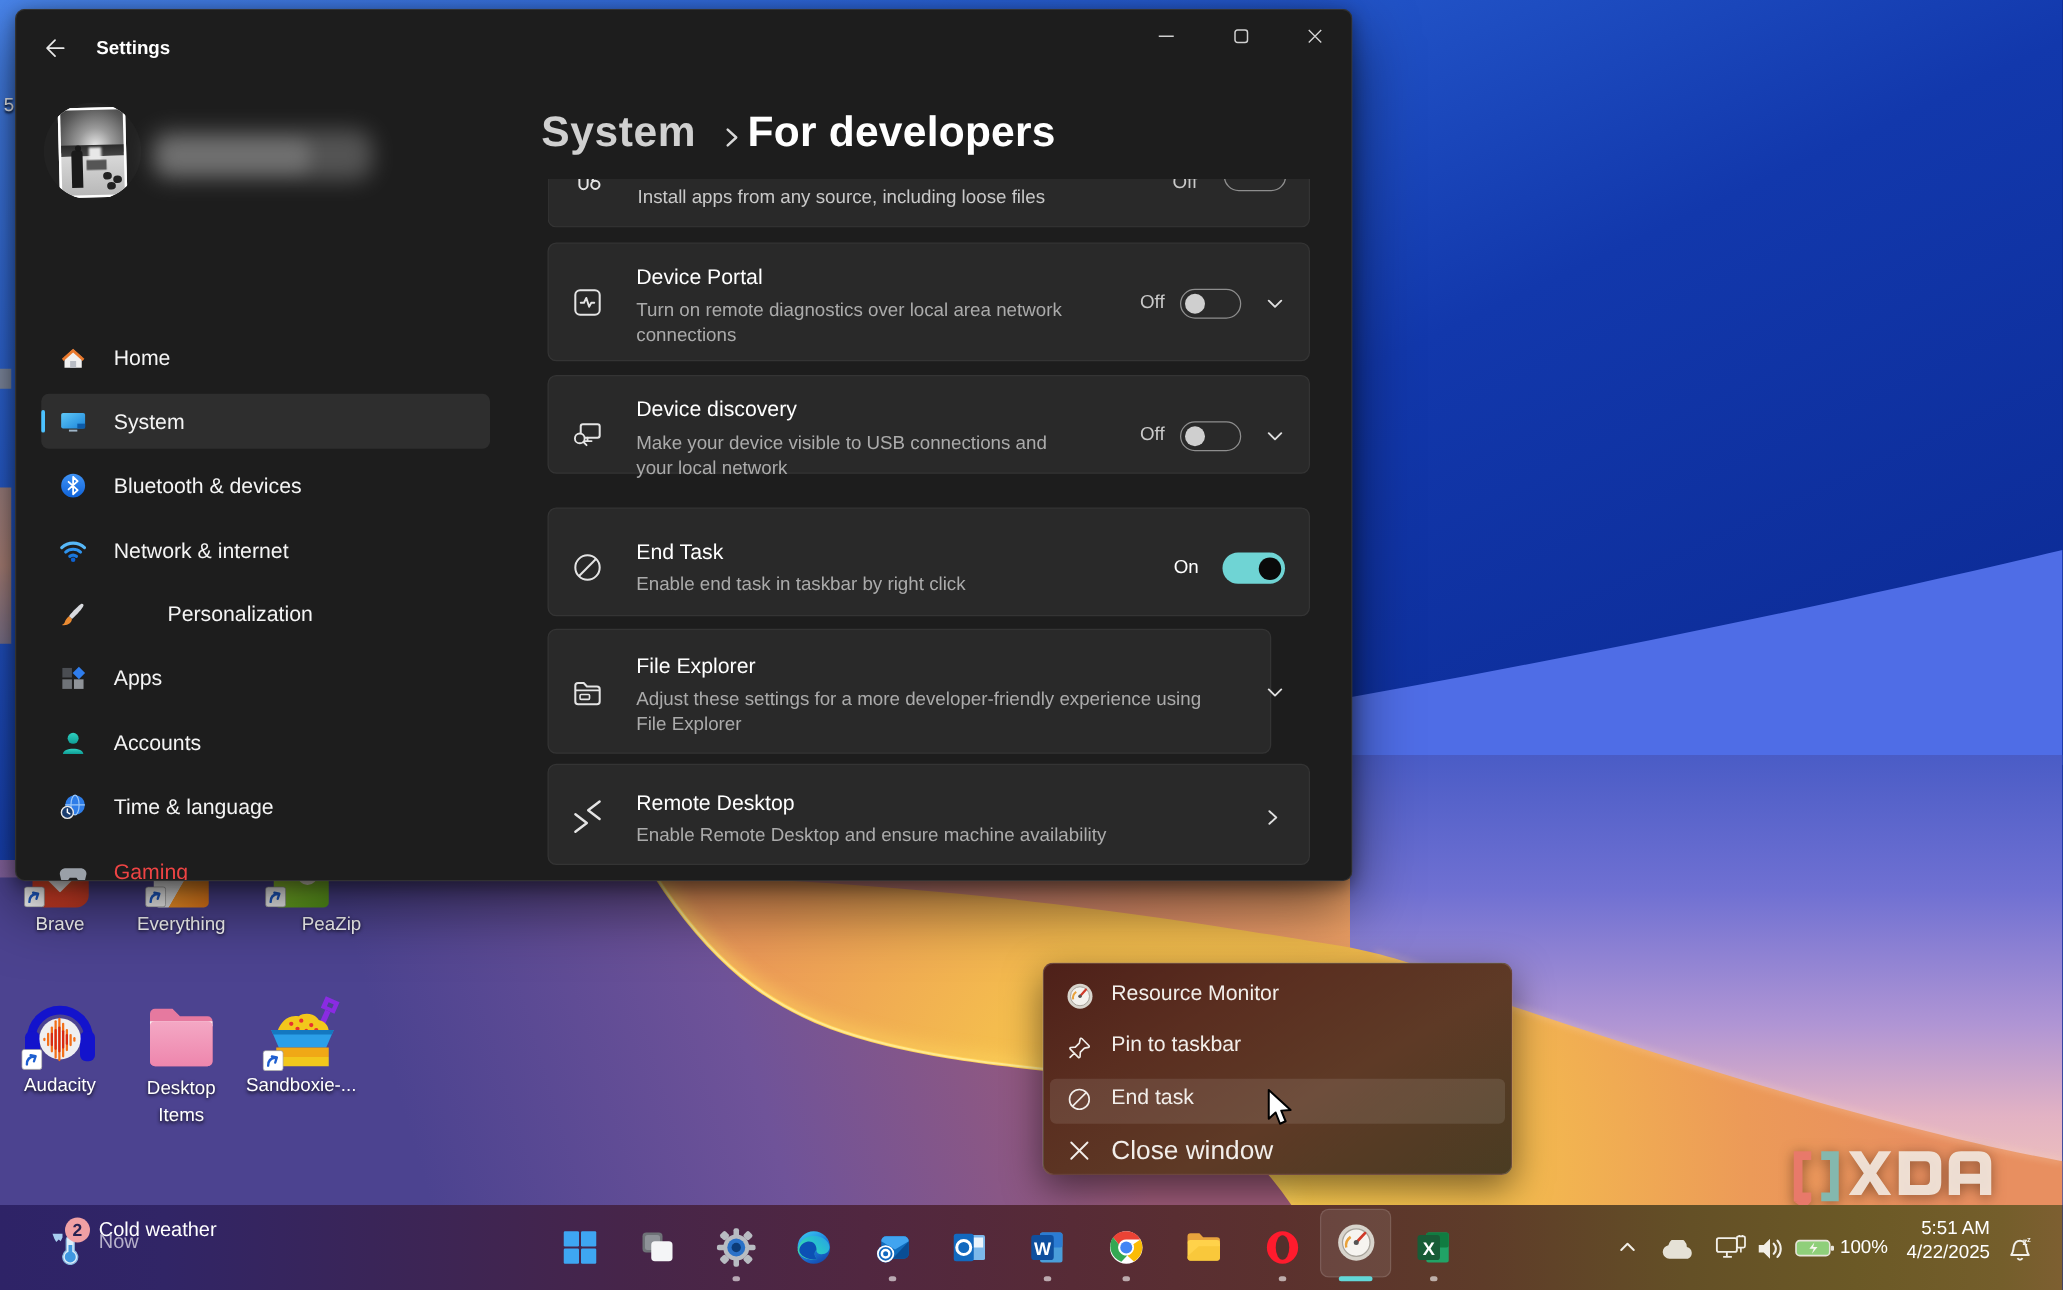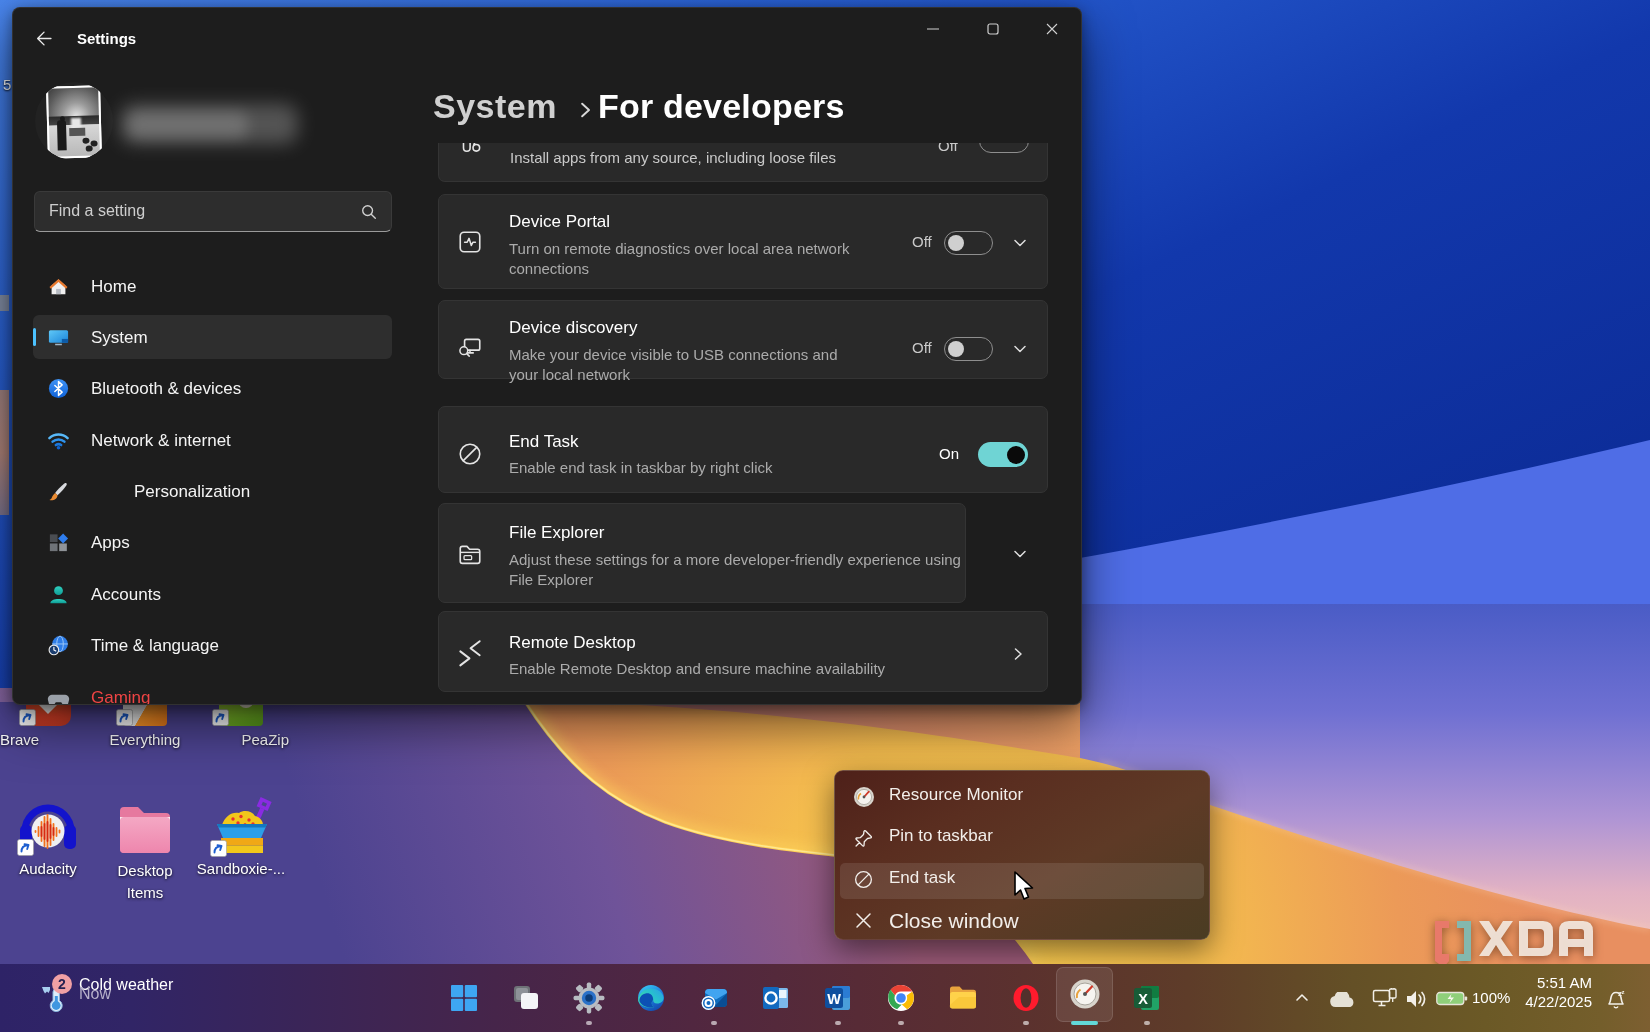--- a/index.html
+++ b/index.html
@@ -93,21 +93,21 @@
       <path d="M4.5 12.5 C4.5 9 6.5 6.5 10.5 6.2 M7.5 5.2 L11.5 6 L10.2 10" stroke="#1e5fd0" stroke-width="1.9" fill="none" stroke-linecap="round" stroke-linejoin="round"></path>
     </svg>
   <svg class="abs" style="left:116px;top:709px;" width="17" height="17" viewBox="0 0 17 17">
       <rect x="0.5" y="0.5" width="16" height="16" rx="2" fill="#fff" stroke="#9a9a9a" stroke-width="0.6"></rect>
       <path d="M4.5 12.5 C4.5 9 6.5 6.5 10.5 6.2 M7.5 5.2 L11.5 6 L10.2 10" stroke="#1e5fd0" stroke-width="1.9" fill="none" stroke-linecap="round" stroke-linejoin="round"></path>
     </svg>
   <svg class="abs" style="left:212px;top:709px;" width="17" height="17" viewBox="0 0 17 17">
       <rect x="0.5" y="0.5" width="16" height="16" rx="2" fill="#fff" stroke="#9a9a9a" stroke-width="0.6"></rect>
       <path d="M4.5 12.5 C4.5 9 6.5 6.5 10.5 6.2 M7.5 5.2 L11.5 6 L10.2 10" stroke="#1e5fd0" stroke-width="1.9" fill="none" stroke-linecap="round" stroke-linejoin="round"></path>
     </svg>
-  <div class="abs" style="left:0px;top:731px;width:96px;font-size:15px;color:#fff;text-shadow:0 1px 3px rgba(0,0,0,0.9);">Brave</div>
+  <div class="abs" style="left:0px;top:731px;width:96px;text-align:center;font-size:15px;color:#fff;text-shadow:0 1px 3px rgba(0,0,0,0.9);">Brave</div>
   <div class="abs" style="left:97px;top:731px;width:96px;text-align:center;font-size:15px;color:#fff;text-shadow:0 1px 3px rgba(0,0,0,0.9);">Everything</div>
   <div class="abs" style="left:193px;top:731px;width:96px;text-align:right;font-size:15px;color:#fff;text-shadow:0 1px 3px rgba(0,0,0,0.9);">PeaZip</div>
 
   <svg class="abs" style="left:18px;top:795px;" width="60" height="60" viewBox="0 0 60 60">
     <path d="M7 36 a23 23 0 0 1 46 0" stroke="#1313cc" stroke-width="7" fill="none"></path>
     <rect x="2" y="30" width="12" height="24" rx="5" fill="#1313cc"></rect>
     <rect x="46" y="30" width="12" height="24" rx="5" fill="#1313cc"></rect>
     <circle cx="30" cy="36" r="16.5" fill="#efeff1"></circle>
     <g stroke="#f2701a" stroke-width="1.8" stroke-linecap="round">
         <path d="M17.5 36 v1"></path>
@@ -198,27 +198,20 @@
       <div class="abs" style="left:11px;top:28px;width:5px;height:5px;border-radius:50%;background:#181818;"></div>
       <div class="abs" style="left:20px;top:40px;width:16px;height:8px;background:#555;filter:blur(0.5px);"></div>
       <div class="abs" style="left:33px;top:50px;width:7px;height:6px;border-radius:50%;background:#222;"></div>
       <div class="abs" style="left:41px;top:53px;width:7px;height:6px;border-radius:50%;background:#222;"></div>
       <div class="abs" style="left:36px;top:58px;width:7px;height:6px;border-radius:50%;background:#222;"></div>
     </div>
   </div>
   <div class="abs" style="left:107px;top:96px;width:178px;height:40px;background:#8a8a8a;border-radius:14px;filter:blur(9px);opacity:0.5;"></div>
   <div class="abs" style="left:115px;top:104px;width:120px;height:26px;background:#9a9a9a;border-radius:10px;filter:blur(7px);opacity:0.4;"></div>
 
-  <div class="abs" style="left:21px;top:183px;width:358px;height:41px;background:#2d2d2d;border:1px solid #3a3a3a;border-bottom:1.5px solid #9a9a9a;border-radius:6px;box-sizing:border-box;">
-    <div class="abs" style="left:14px;top:10px;font-size:16px;color:#cecece;">Find a setting</div>
-    <svg class="abs" style="right:14px;top:12px;" width="16" height="16" viewBox="0 0 15 15">
-        <circle cx="6.2" cy="6.2" r="4.6" stroke="#d0d0d0" stroke-width="1.3" fill="none"></circle>
-        <path d="M9.8 9.8 L13.4 13.4" stroke="#d0d0d0" stroke-width="1.3" stroke-linecap="round"></path>
-      </svg>
-  </div>
 
   <div class="abs" style="left:20px;top:307px;width:359px;height:44px;background:#2e2e2e;border-radius:6px;"></div>
   <div class="abs" style="left:20px;top:320px;width:3px;height:18px;background:#4cc2ff;border-radius:2px;"></div>
 
   <div class="abs" style="left:34px;top:267px;width:23px;height:23px;" id="ic-home"><svg width="23" height="23" viewBox="0 0 24 24">
         <path d="M4.8,11 L12,4.6 L19.2,11 V20 H4.8 Z" fill="#f0f0f0"></path>
         <path d="M2.6,12.6 L12,4.2 L21.4,12.6 L19.9,14.3 L12,7.3 L4.1,14.3 Z" fill="#e8782c"></path>
         <path d="M9.5,20 v-5.5 h5 V20 Z" fill="#b8bcc4"></path>
       </svg></div>
   <div class="abs" style="left:78px;top:269px;font-size:17px;color:#f4f4f4;">Home</div>
@@ -345,21 +338,21 @@
         <path d="M5.6 18.4 L18.4 5.6" stroke="#e4e4e4" stroke-width="1.5"></path>
       </svg>
     <div class="abs" style="left:70px;top:25px;font-size:17px;color:#fff;">End Task</div>
     <div class="abs" style="left:70px;top:52px;font-size:15px;color:#ababab;">Enable end task in taskbar by right click</div>
     <div class="abs" style="left:500px;top:38px;font-size:15px;color:#fff;">On</div>
     <div class="abs" style="left:539px;top:35px;width:50px;height:25px;background:#6fd4d4;border-radius:14px;">
         <div class="abs" style="right:3px;top:3.5px;width:18px;height:18px;border-radius:50%;background:#0a0a0a;"></div>
       </div>
   </div>
 
-  <div class="abs" style="left:425px;top:495px;width:528px;height:100px;background:#292929;border:1px solid #343434;border-radius:7px;box-sizing:border-box;">
+  <div class="abs" style="left:425px;top:495px;width:579px;height:100px;background:#292929;border:1px solid #343434;border-radius:7px;box-sizing:border-box;">
     <svg class="abs" style="left:18px;top:37px;" width="26" height="26" viewBox="0 0 24 24">
         <path d="M3 7 a2 2 0 0 1 2 -2 h4.2 l2.4 2.6 h7.4 a2 2 0 0 1 2 2 v9 a2 2 0 0 1 -2 2 h-14 a2 2 0 0 1 -2 -2 Z" stroke="#e4e4e4" stroke-width="1.5" fill="none" stroke-linejoin="round"></path>
         <path d="M3 10.5 h18" stroke="#e4e4e4" stroke-width="1.3"></path>
         <rect x="6.5" y="13.5" width="7" height="3.6" rx="0.8" stroke="#e4e4e4" stroke-width="1.2" fill="none"></rect>
       </svg>
     <div class="abs" style="left:70px;top:19px;font-size:17px;color:#fff;">File Explorer</div>
     <div class="abs" style="left:70px;top:46px;font-size:15px;color:#ababab;line-height:20px;">Adjust these settings for a more developer-friendly experience using<br>File Explorer</div>
     <svg class="abs" style="left:574px;top:44px;" width="14" height="12" viewBox="0 0 14 12">
         <path d="M2 3.5 L7 8.5 L12 3.5" stroke="#dedede" stroke-width="1.5" fill="none" stroke-linecap="round" stroke-linejoin="round"></path>
       </svg>

